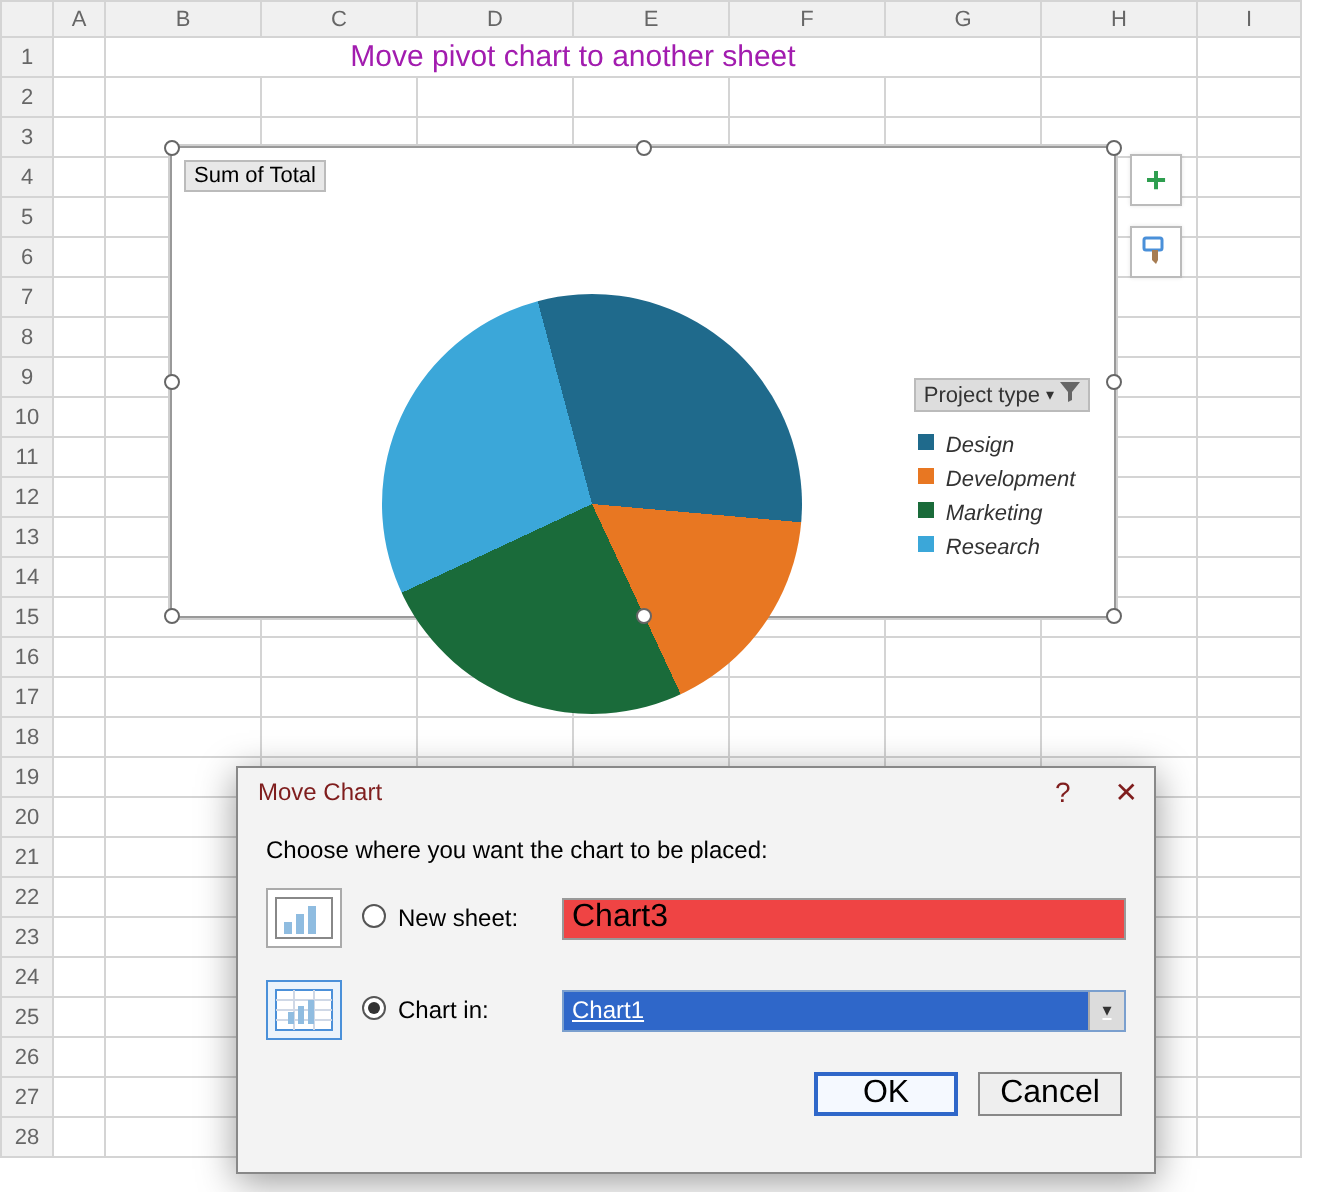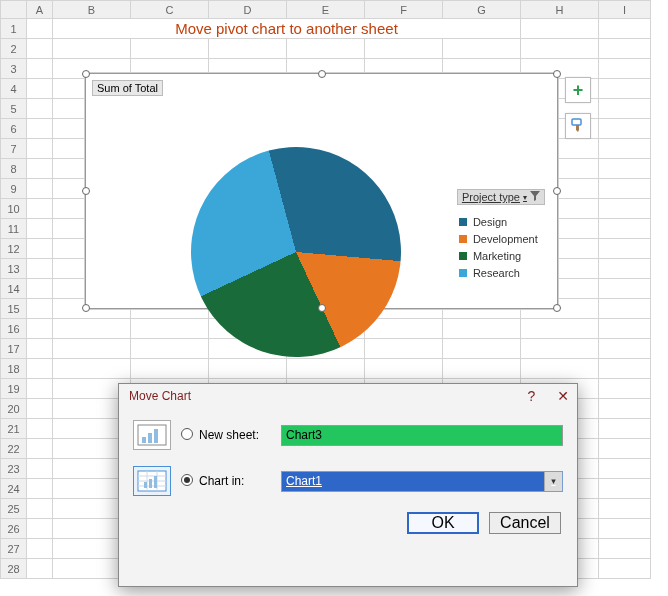--- a/index.html
+++ b/index.html
@@ -40,21 +40,21 @@
     width: 26px;
     text-align: center;
   }
   .colA { width: 26px; }
   .colB, .colC, .colD, .colE, .colF, .colG, .colH { width: 78px; }
   .colI { width: 52px; }
   .title-cell {
     font-weight: 700;
     font-size: 15px;
     text-align: center;
-    color: #c2410c;
+    color: #a21caf;
   }
 
   
   .chart-box {
     position: absolute;
     left: 85px; top: 73px;
     width: 473px; height: 236px;
     background: #fff;
     border: 1px solid #999;
     box-shadow: 0 0 0 1px #cfcfcf;
@@ -109,26 +109,26 @@
   }
   .legend-hdr {
     background: #ddd;
     border: 1px solid #bbb;
     padding: 1px 4px;
     font-size: 11px;
     display: inline-flex;
     align-items: center;
     gap: 3px;
     margin-bottom: 6px;
-    text-decoration: underline;
   }
   .legend-item {
-    display: flex; align-items: center;
+    display: flex; align-items: flex-start;
     gap: 6px;
     margin: 5px 2px;
+    font-style: italic;
   }
   .legend-sw {
     width: 8px; height: 8px;
     display: inline-block;
   }
 
   
   .side-btn {
     position: absolute;
     width: 26px; height: 26px;
@@ -185,23 +185,23 @@
     border: 1px solid #555; background: #fff;
     display: inline-flex; align-items:center; justify-content:center;
   }
   .radio.checked::after {
     content: ""; width: 6px; height: 6px; border-radius: 50%; background: #333;
   }
   .textinput {
     flex: 1;
     height: 21px;
     border: 1px solid #999;
-    background: #22c55e;
+    background: #ef4444;
     padding: 0 4px;
-    font-size: 12px;
+    font-size: 16px;
   }
   .combo {
     flex: 1;
     height: 21px;
     border: 1px solid #7a9fce;
     background: #2f67c9;
     color: #fff;
     display: flex; align-items: center; justify-content: space-between;
     padding-left: 4px;
     font-size: 12px;
@@ -639,20 +639,21 @@
 
 <div class="dialog">
   <div class="dlg-title">
     <span>Move Chart</span>
     <div class="ctrls">
       <span style="cursor:default;">?</span>
       <span style="cursor:default;">✕</span>
     </div>
   </div>
   <div class="dlg-body">
+    <div style="margin:6px 0 12px 0;">Choose where you want the chart to be placed:</div>
 
     <div class="dlg-row">
       <div class="dlg-icon mini-icon">
         <svg width="30" height="22" viewBox="0 0 30 22">
           <rect x="1" y="1" width="28" height="20" fill="#fff" stroke="#888"></rect>
           <rect x="5" y="13" width="4" height="6" fill="#8fbce0"></rect>
           <rect x="11" y="9" width="4" height="10" fill="#8fbce0"></rect>
           <rect x="17" y="5" width="4" height="14" fill="#8fbce0"></rect>
         </svg>
       </div>

